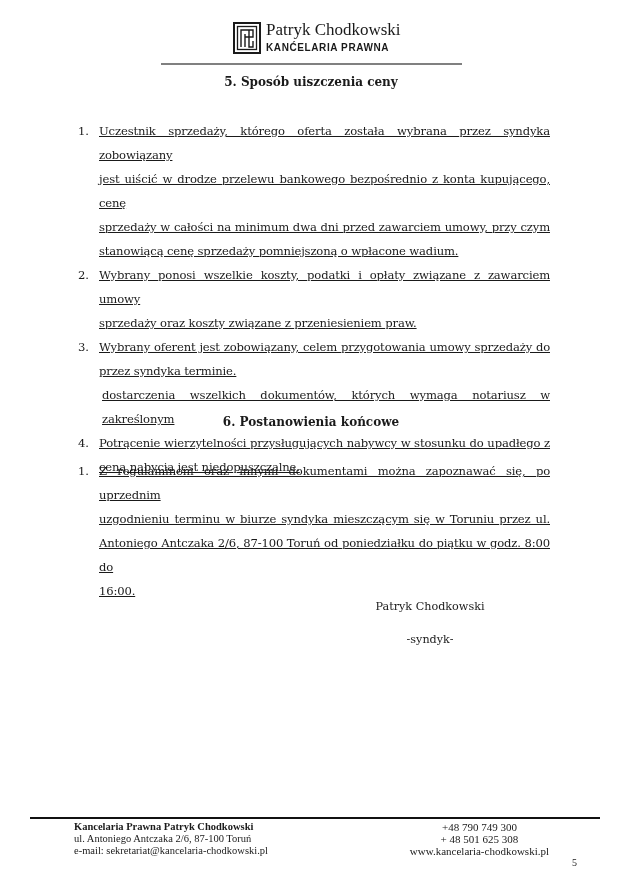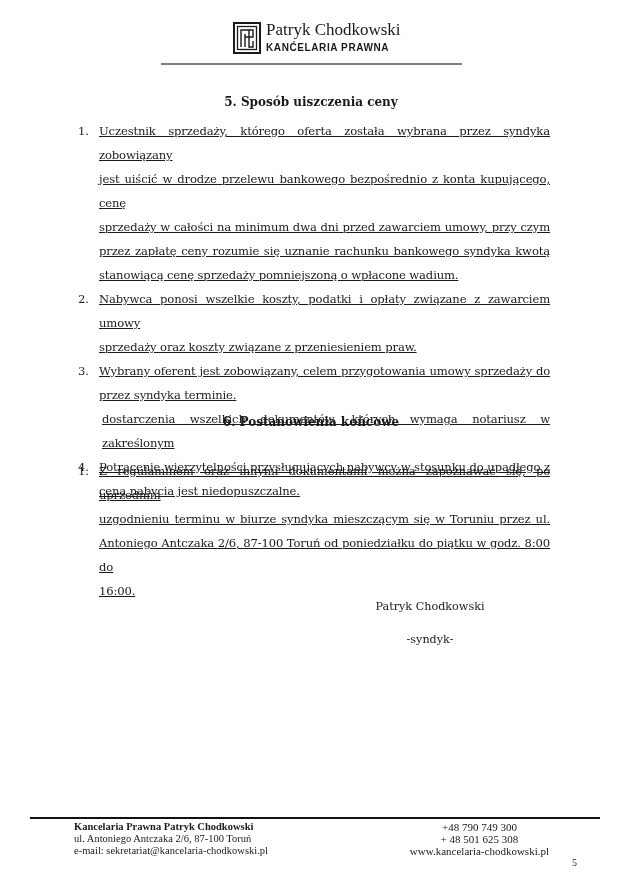--- a/index.html
+++ b/index.html
@@ -32,34 +32,33 @@
   <svg class="logo" viewBox="0 0 28 32">
     <rect x="1" y="1" width="26" height="30" fill="none" stroke="#1a1a1a" stroke-width="2"></rect>
     <rect x="4.5" y="4.5" width="19" height="23" fill="none" stroke="#1a1a1a" stroke-width="1.3"></rect>
     <path d="M8 25 V8 H20 V15 H12 M12 25 V12 M16 8 V25 H20 V19" fill="none" stroke="#1a1a1a" stroke-width="1.4"></path>
   </svg>
   <div class="brand-name">Patryk Chodkowski</div>
   <div class="brand-sub">KANĆELARIA PRAWNA</div>
   <div class="header-rule"></div>
 </div>
 
-<div class="section-title" style="top:75px;margin-top:20px;">5.  Sposób uiszczenia ceny</div>
+<div class="section-title" style="top:75px;">5.  Sposób uiszczenia ceny</div>
 
 <ol class="list" style="top:119px;">
   <li class="item">
     <span class="num">1.</span>
     <span class="line" style="white-space: normal;">Uczestnik sprzedaży, którego oferta została wybrana przez syndyka zobowiązany</span>
     <span class="line" style="white-space: normal;">jest uiścić w drodze przelewu bankowego bezpośrednio z konta kupującego, cenę</span>
     <span class="line" style="white-space: normal;">sprzedaży w całości na minimum dwa dni przed zawarciem umowy, przy czym</span>
-    <span class="line" style="white-space: normal;">przez zapłatę ceny rozumie się uznanie rachunku bankowego syndyka kwotą</span>
     <span class="line last" style="white-space: normal;">stanowiącą cenę sprzedaży pomniejszoną o wpłacone wadium.</span>
   </li>
   <li class="item">
     <span class="num">2.</span>
-    <span class="line" style="white-space: normal;">Nabywca ponosi wszelkie koszty, podatki i opłaty związane z zawarciem umowy</span>
+    <span class="line" style="white-space: normal;">Wybrany ponosi wszelkie koszty, podatki i opłaty związane z zawarciem umowy</span>
     <span class="line last" style="white-space: normal;">sprzedaży oraz koszty związane z przeniesieniem praw.</span>
   </li>
   <li class="item">
     <span class="num">3.</span>
     <span class="line" style="white-space: normal;">Wybrany oferent jest zobowiązany, celem przygotowania umowy sprzedaży do</span>
     <span class="line last" style="white-space: normal;">przez syndyka terminie.</span>
     <span class="line" style="padding-left: 3px; white-space: normal;"> dostarczenia wszelkich dokumentów, których wymaga notariusz w zakreślonym</span>
   </li>
   <li class="item">
     <span class="num">4.</span>

